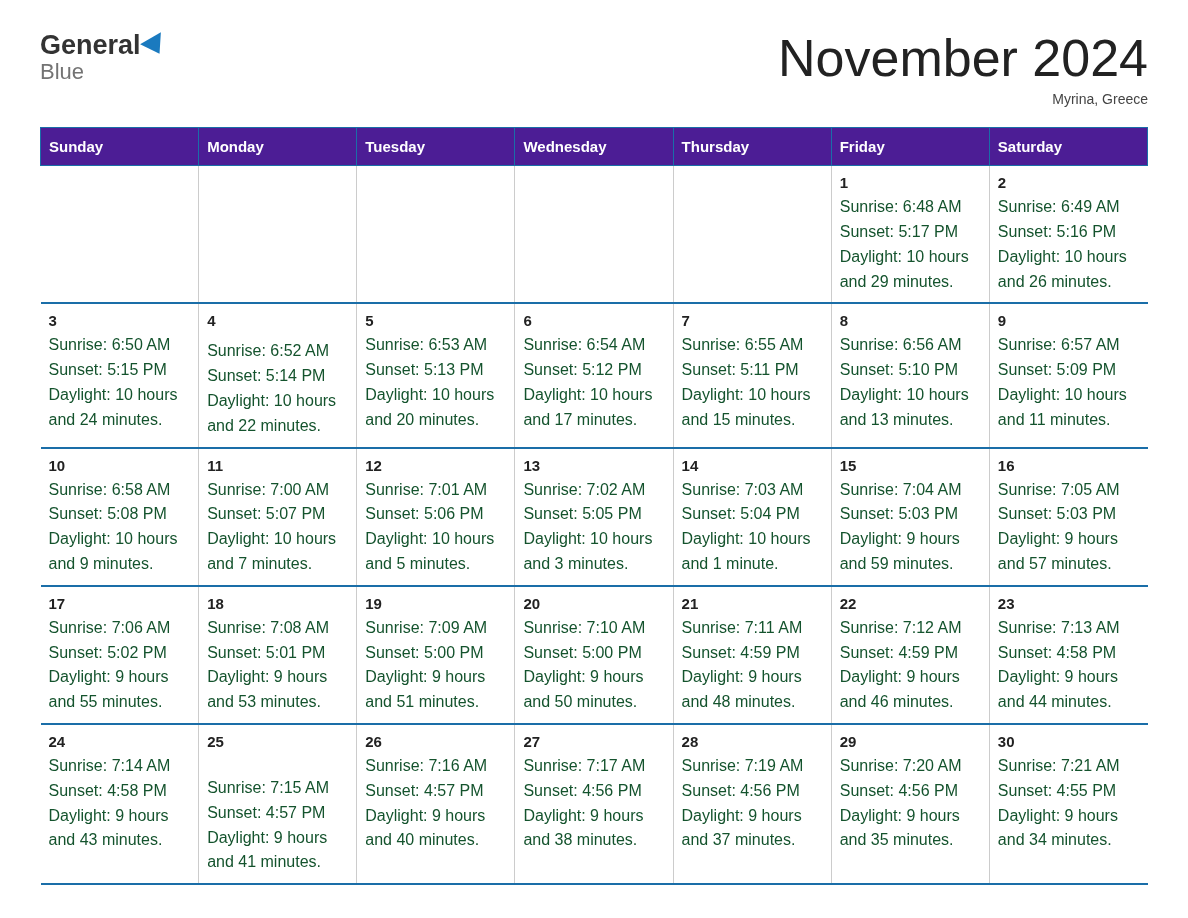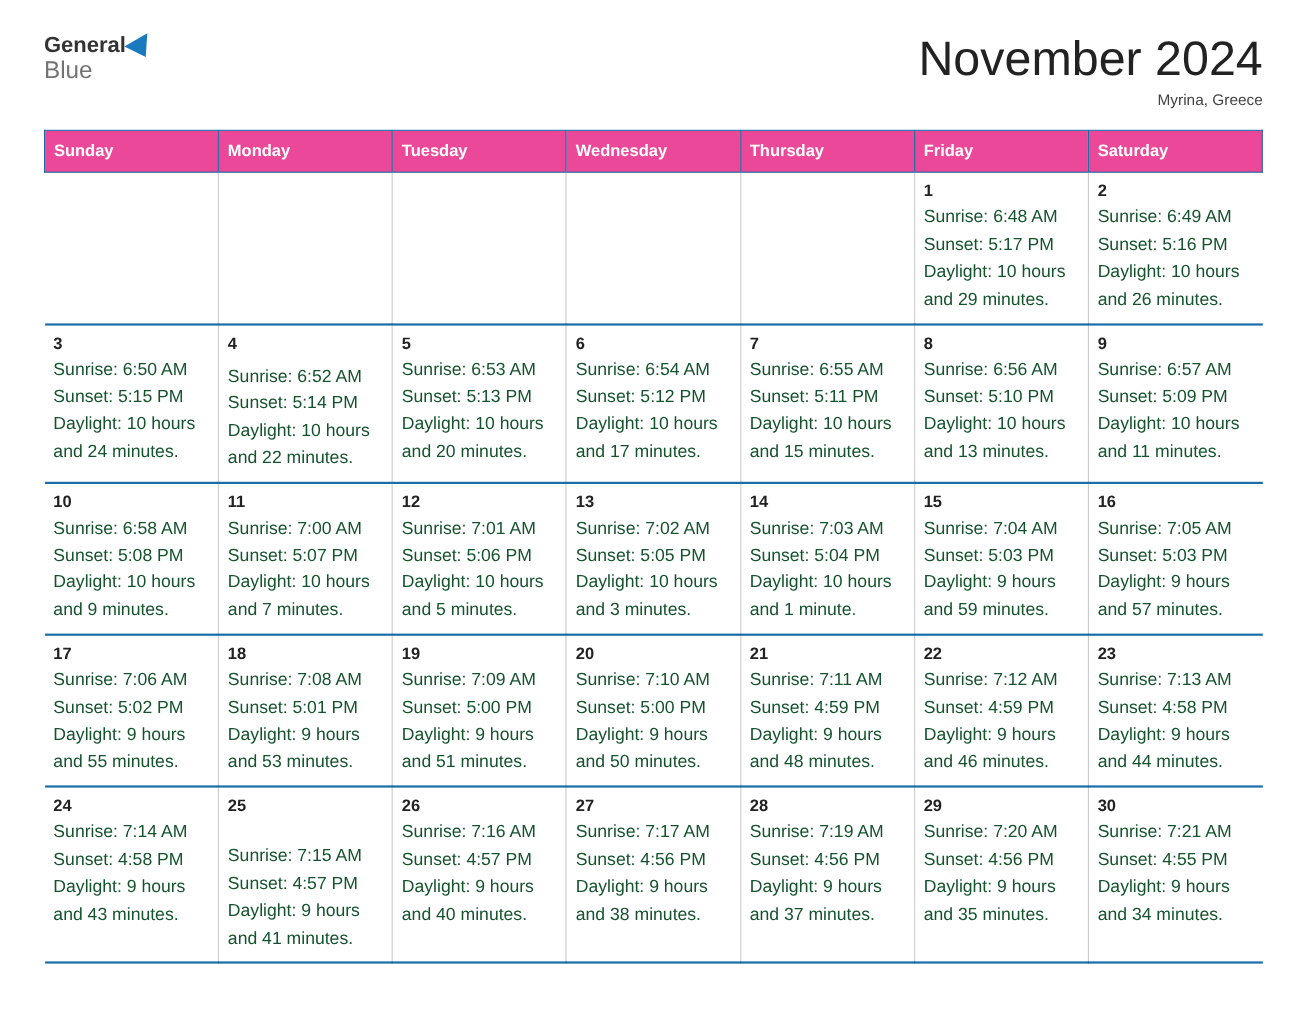--- a/index.html
+++ b/index.html
@@ -15,22 +15,22 @@
       align-items: flex-start;
       margin-bottom: 20px;
     }
     .logo-area {
       display: flex;
       flex-direction: column;
       align-items: flex-start;
     }
     .logo-text {
       display: flex;
-      align-items: flex-end;
-      font-size: 20px;
+      align-items: center;
+      font-size: 27px;
       font-weight: bold;
       color: #333;
     }
     .logo-general { color: #333; }
     .logo-arrow {
       display: inline-block;
       width: 0;
       height: 0;
       border-left: 12px solid transparent;
       border-right: 12px solid transparent;
@@ -40,38 +40,38 @@
     }
     .logo-blue {
       color: #737373;
       font-size: 22px;
       margin-top: -2px;
     }
     .title-area {
       text-align: right;
     }
     .month-title {
-      font-size: 44px;
+      font-size: 52px;
       font-weight: normal;
       color: #222;
       line-height: 1.1;
     }
     .location-title {
       font-size: 14px;
       color: #444;
       margin-top: 4px;
     }
     
     .calendar-table {
       width: 100%;
       border-collapse: collapse;
       table-layout: fixed;
     }
     .calendar-table thead tr th {
-      background-color: #ec4899;
+      background-color: #4c1d95;
       color: #fff;
       font-size: 15px;
       font-weight: bold;
       padding: 10px 8px;
       text-align: left;
       border: 1px solid #1a6ea8;
     }
     .calendar-table tbody tr {
       border-bottom: 2px solid #1a6ea8;
     }

